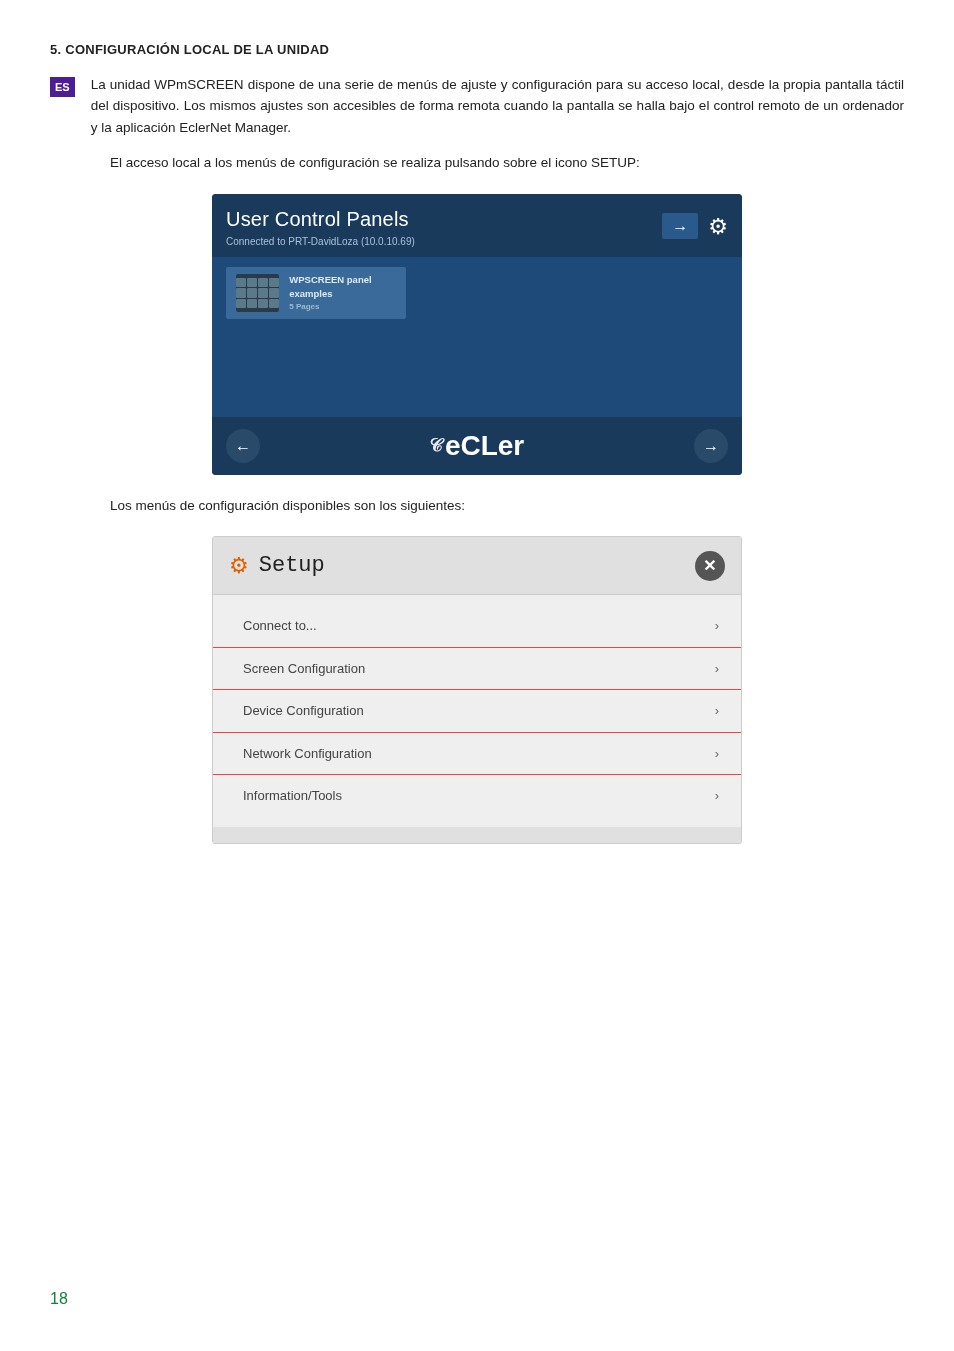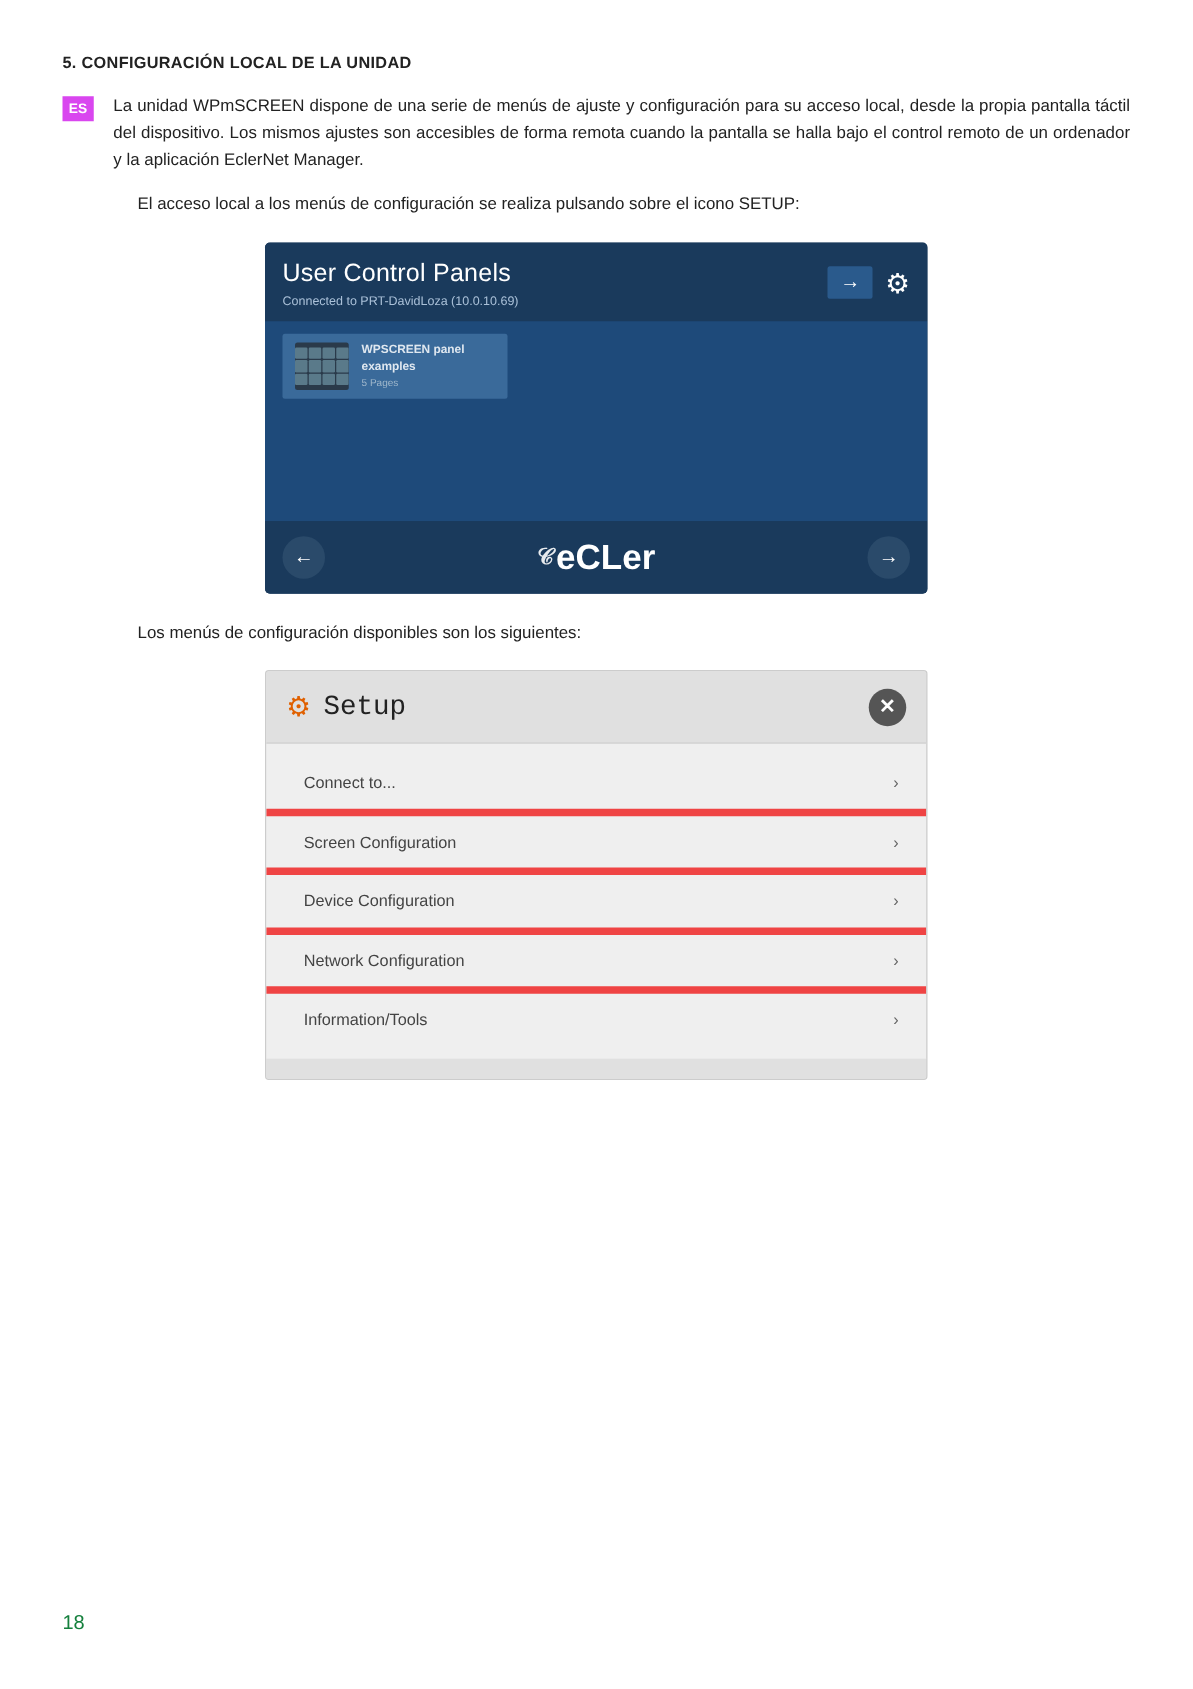--- a/index.html
+++ b/index.html
@@ -23,21 +23,21 @@
       letter-spacing: 0.02em;
     }
 
     
     .es-badge-wrapper {
       display: flex;
       align-items: flex-start;
       margin-bottom: 14px;
     }
     .es-badge {
-      background: #d946ef;
+      background: #4c1d95;
       color: #fff;
       font-size: 11px;
       font-weight: bold;
       padding: 2px 5px;
       margin-right: 16px;
       margin-top: 3px;
       flex-shrink: 0;
     }
     .intro-text {
       font-size: 13.5px;
@@ -142,20 +142,21 @@
     }
     .ucp-panel-info {}
     .ucp-panel-name {
       font-size: 9.5px;
       color: #e0e8f0;
       font-weight: bold;
     }
     .ucp-panel-pages {
       font-size: 8px;
       color: #a0b8cc;
+      font-weight: bold;
     }
     .ucp-footer {
       background: #1a3a5c;
       padding: 8px 14px;
       display: flex;
       align-items: center;
       justify-content: space-between;
     }
     .ucp-footer-arrow {
       background: #2a4a6a;
@@ -232,21 +233,21 @@
     }
     .setup-body {
       background: #efefef;
       padding: 10px 0;
     }
     .setup-menu-item {
       display: flex;
       align-items: center;
       justify-content: space-between;
       padding: 11px 22px 11px 30px;
-      border-bottom: 6px solid #ef4444;
+      border-bottom: 1px solid #ef4444;
       cursor: pointer;
     }
     .setup-menu-item:last-child {
       border-bottom: none;
     }
     .setup-menu-label {
       font-size: 13px;
       color: #444;
     }
     .setup-menu-arrow {

